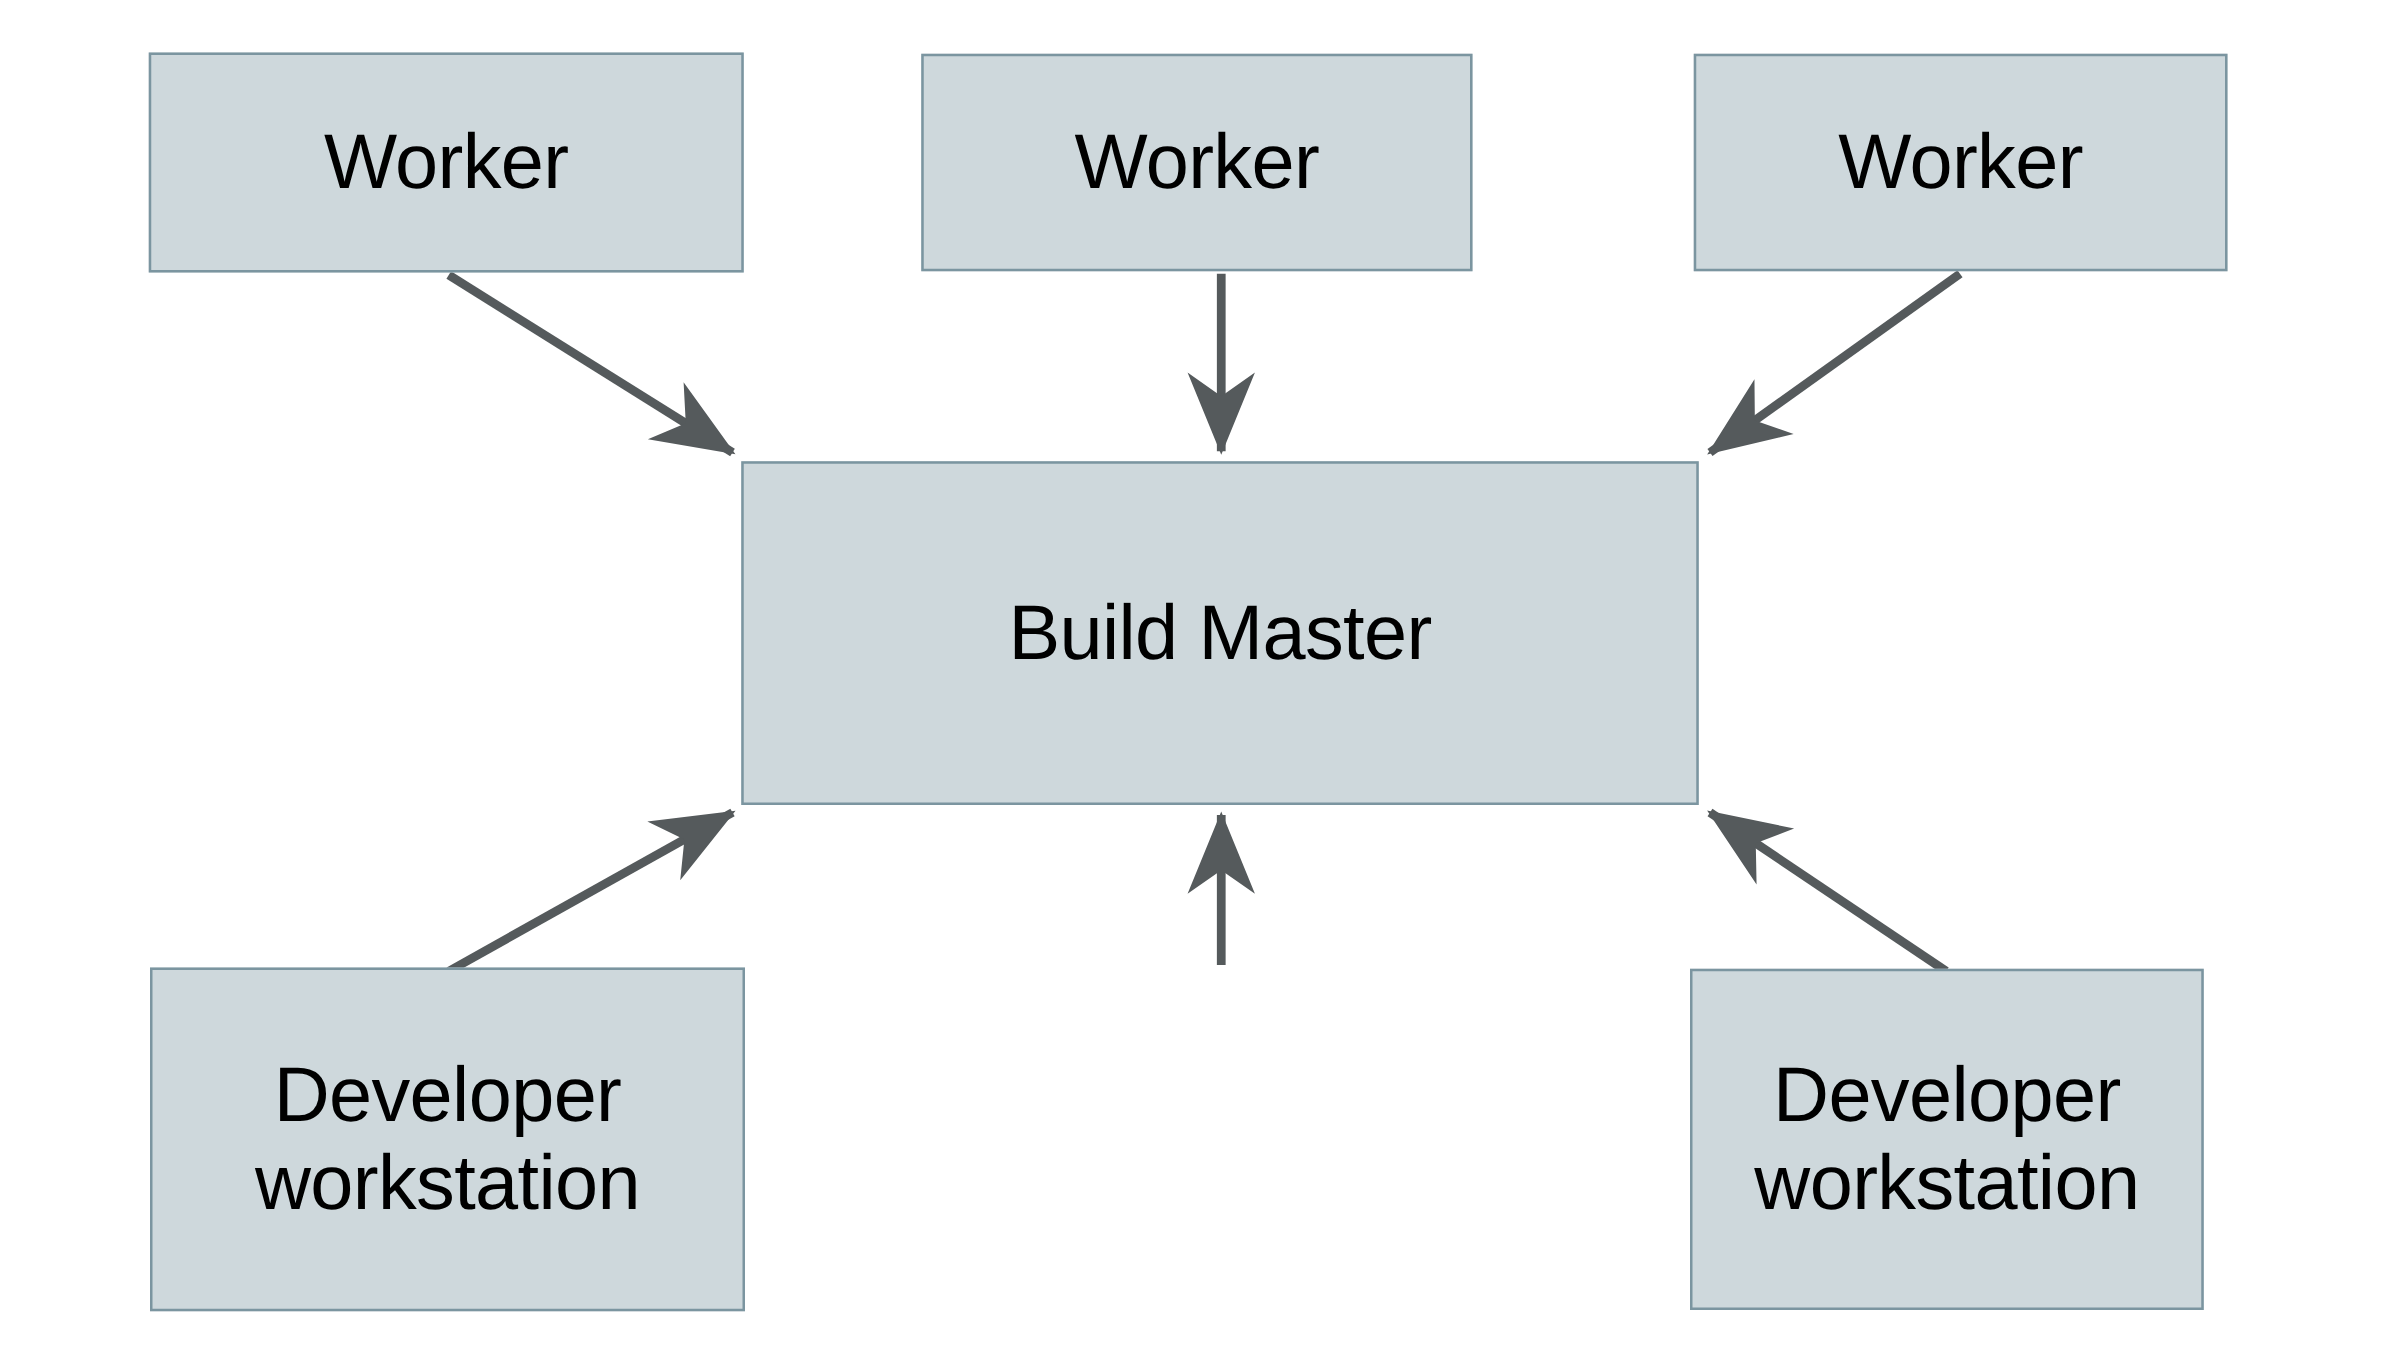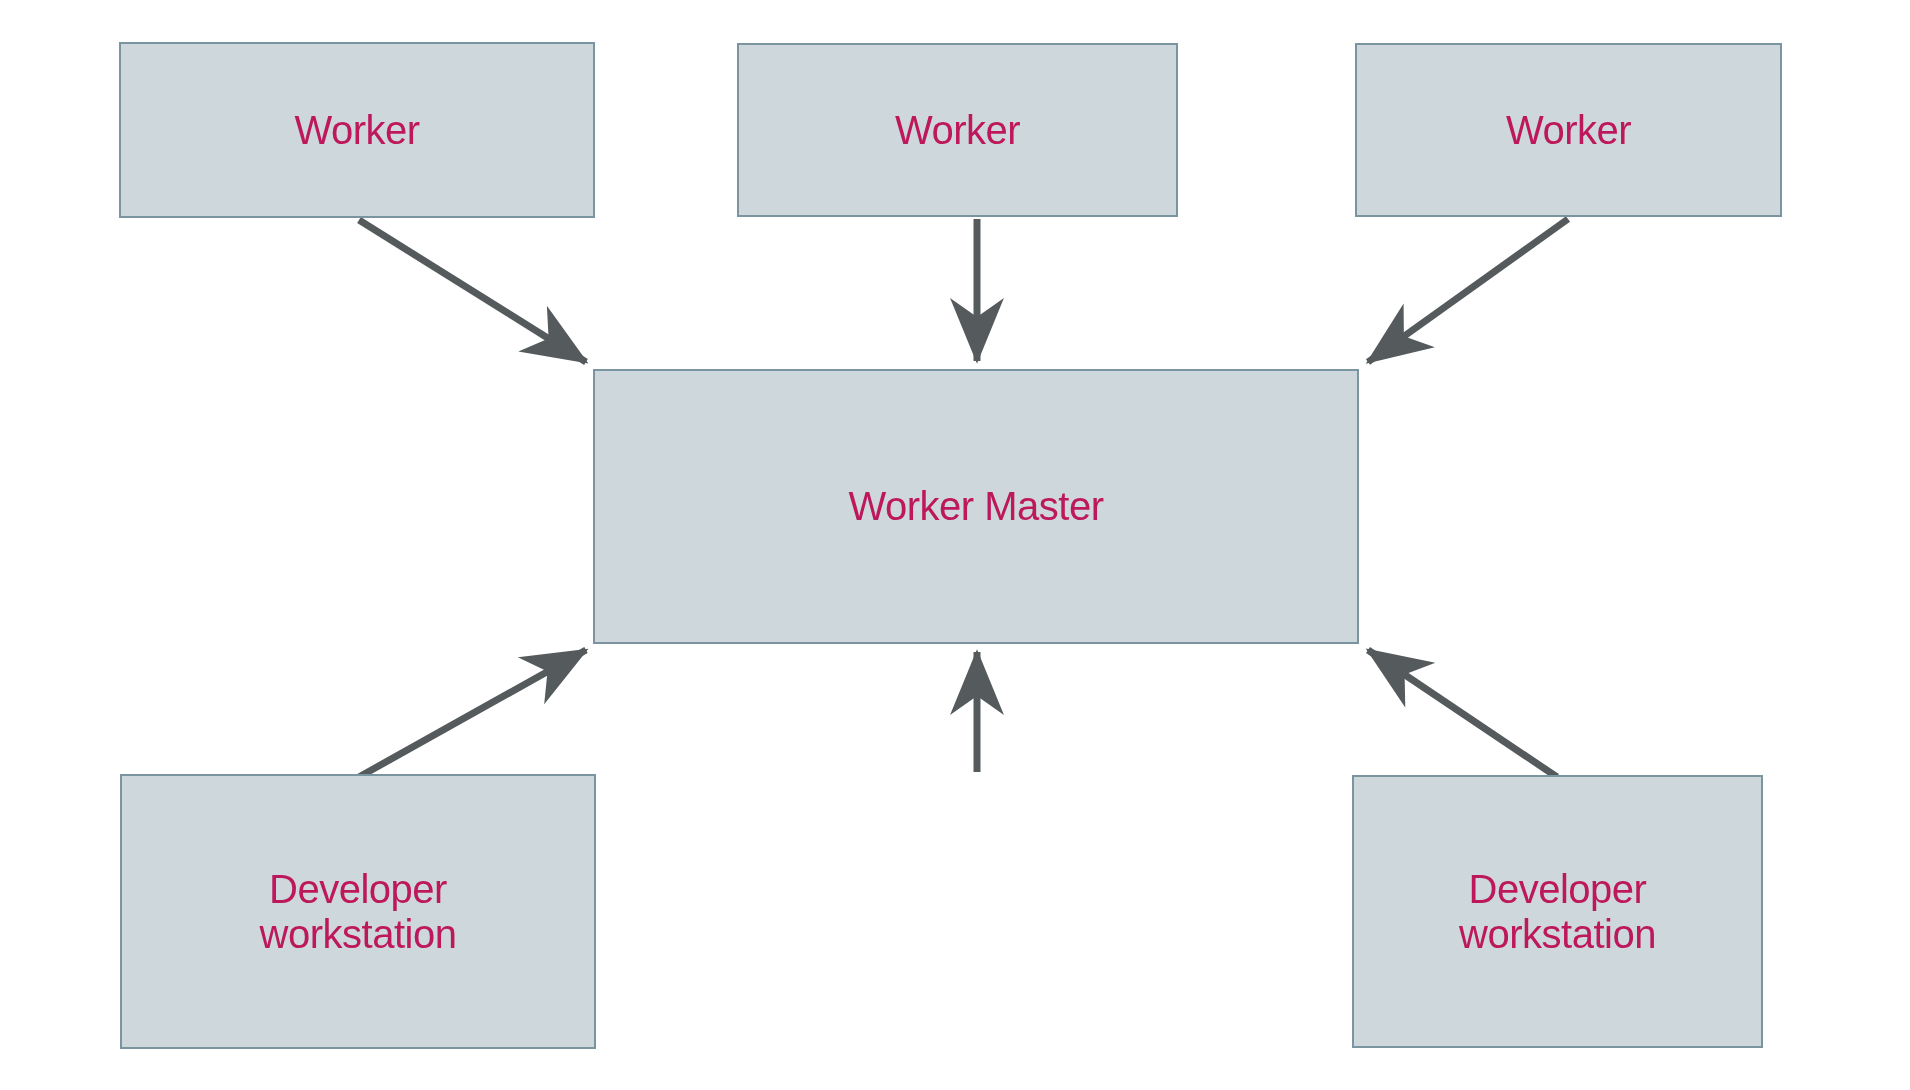--- a/index.html
+++ b/index.html
@@ -30,24 +30,24 @@
     position: absolute;
     box-sizing: border-box;
     background: #ced8dc;
     border: 2px solid #7b95a0;
     display: flex;
     align-items: center;
     justify-content: center;
     text-align: center;
   }
   .node-label {
-    color: #be185d;
+    color: #000000;
     font-family: "Liberation Sans", sans-serif;
     font-weight: 400;
-    font-size: 40px;
+    font-size: 62px;
     line-height: 1.12;
     letter-spacing: -0.5px;
     white-space: pre-line;
   }
   .node-worker-1 { left: 119px; top: 42px;  width: 476px; height: 176px; }
   .node-worker-2 { left: 737px; top: 43px;  width: 441px; height: 174px; }
   .node-worker-3 { left: 1355px; top: 43px; width: 427px; height: 174px; }
   .node-build-master { left: 593px; top: 369px; width: 766px; height: 275px; }
   .node-dev-left  { left: 120px;  top: 774px; width: 476px; height: 275px; }
   .node-ci-server { left: 742px;  top: 775px; width: 471px; height: 272px; }
@@ -84,21 +84,21 @@
 
   <div class="node node-worker-2">
     <span class="node-label">Worker</span>
   </div>
 
   <div class="node node-worker-3">
     <span class="node-label">Worker</span>
   </div>
 
   <div class="node node-build-master">
-    <span class="node-label">Worker Master</span>
+    <span class="node-label">Build Master</span>
   </div>
 
   <div class="node node-dev-left">
     <span class="node-label">Developer
 workstation</span>
   </div>
 
 
   <div class="node node-dev-right">
     <span class="node-label">Developer

